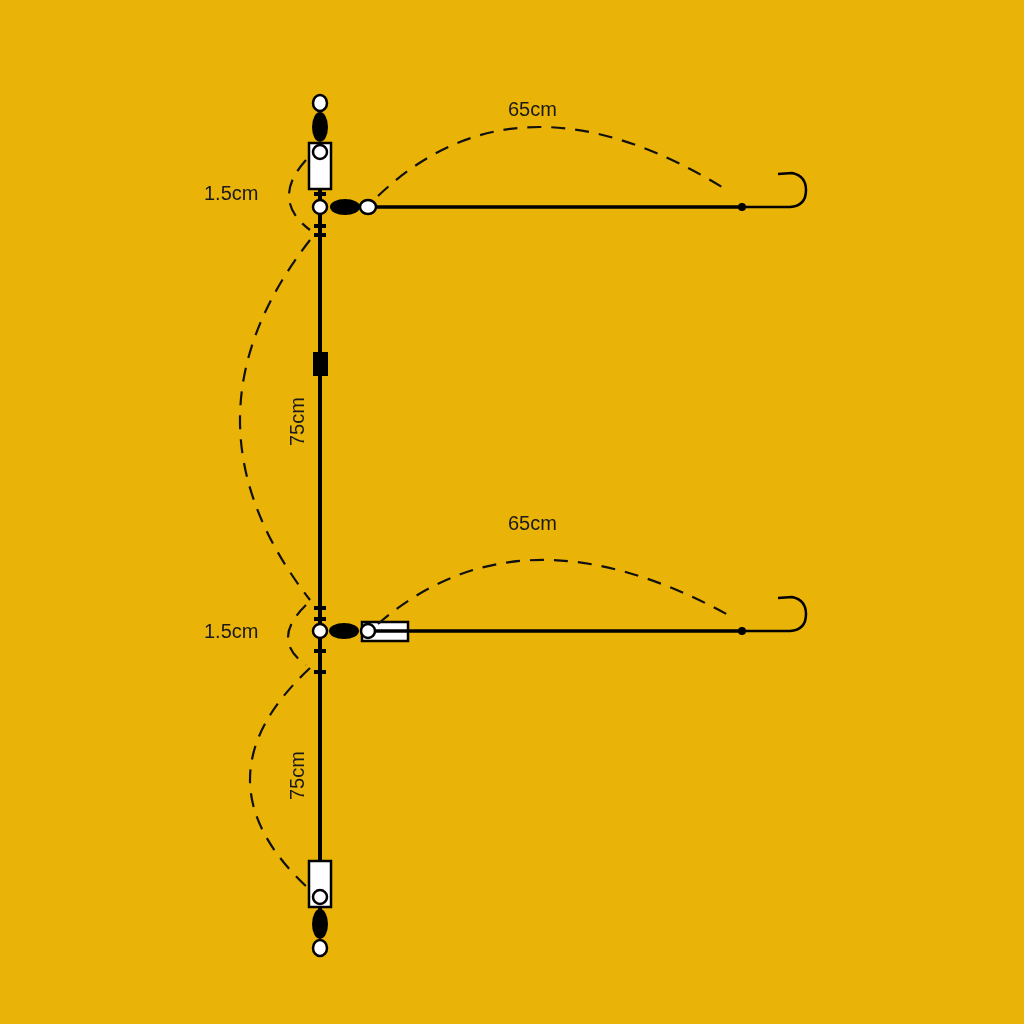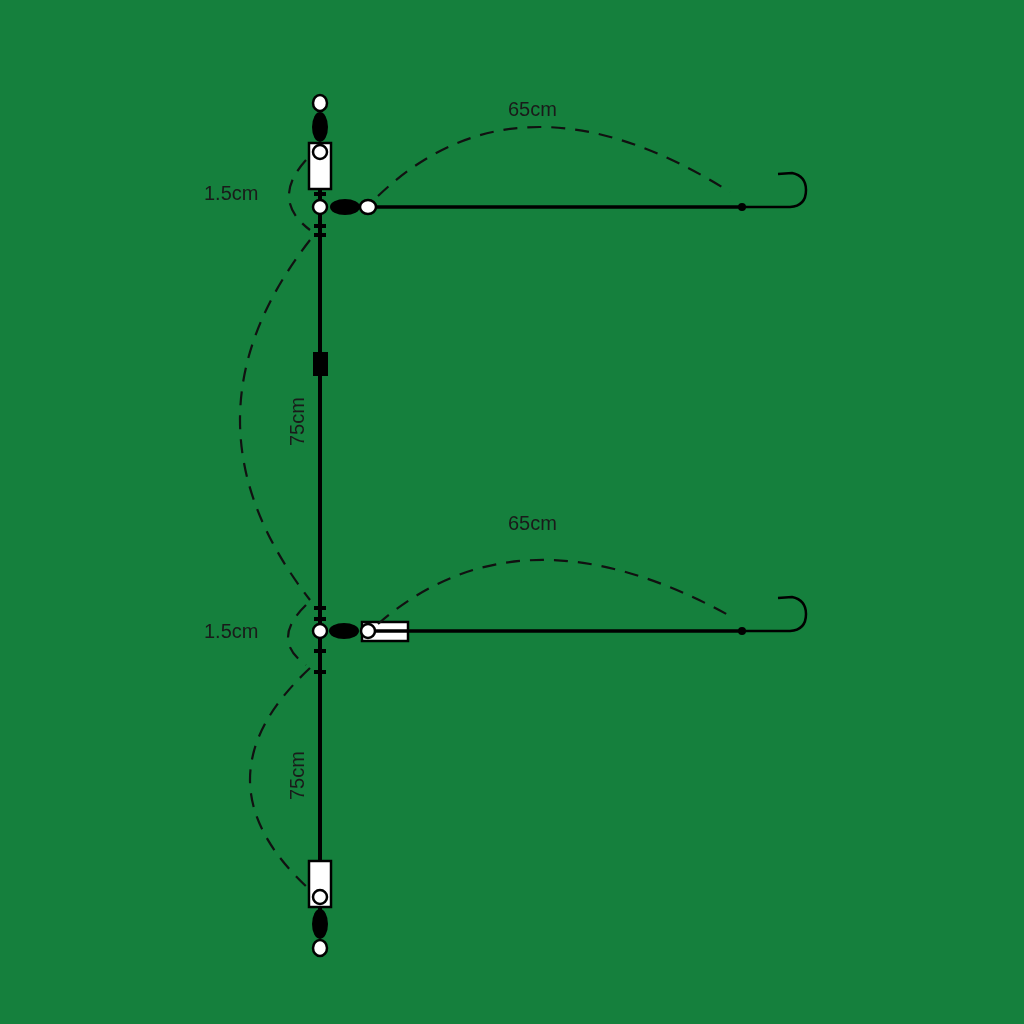--- a/index.html
+++ b/index.html
@@ -1,16 +1,16 @@
 <!DOCTYPE html>
 <html><head>
 <meta charset="utf-8">
 <style>
   html,body{margin:0;padding:0;background:#ffffff;}
-  #canvas{position:relative;width:1024px;height:1024px;background:#15803d;overflow:hidden;}
+  #canvas{position:relative;width:1024px;height:1024px;background:#eab308;overflow:hidden;}
   svg{position:absolute;left:0;top:0;}
   .lbl{font-family:"Liberation Sans",sans-serif;font-size:20px;fill:#1a1a1a;}
   .dash{fill:none;stroke:#111;stroke-width:2.2;stroke-dasharray:14 10;}
   .line{stroke:#000;stroke-width:4;fill:none;}
   .ring{fill:#fff;stroke:#000;stroke-width:2.5;}
   .bead{fill:#000;}
   .sleeve{fill:#fff;stroke:#000;stroke-width:2.5;}
   .hook{fill:none;stroke:#000;stroke-width:2.5;}
 </style>
 </head>

